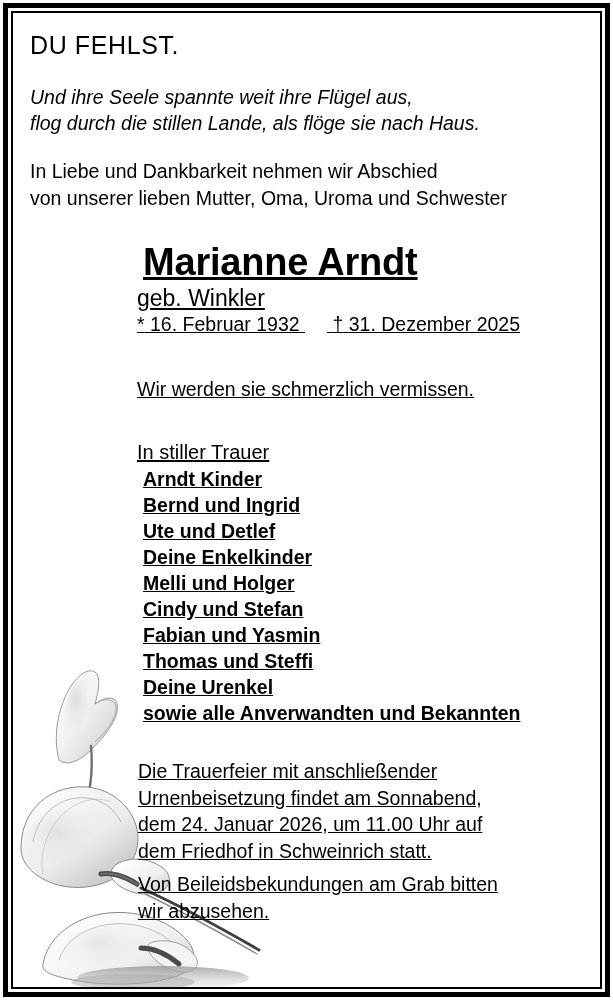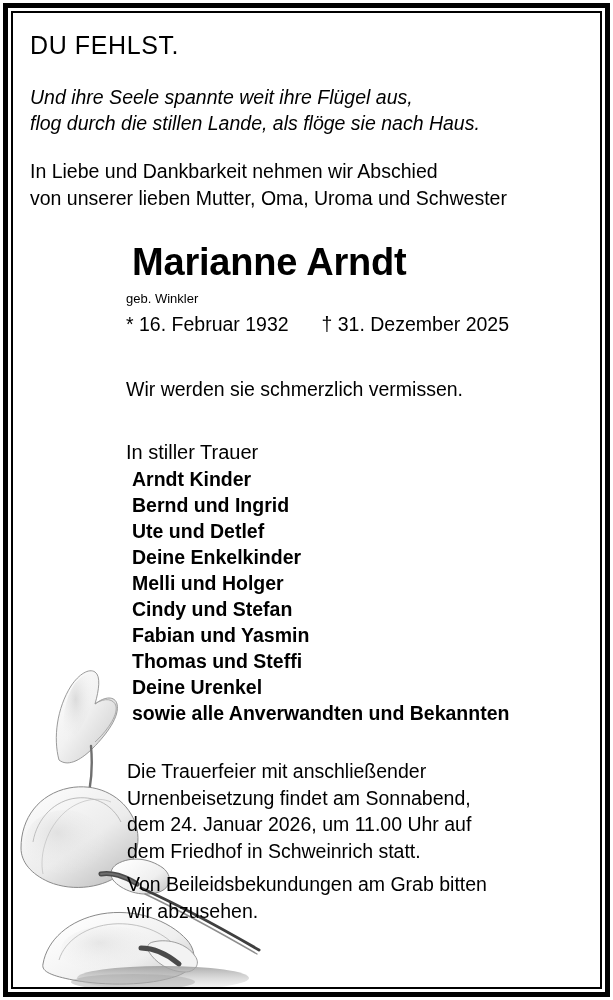--- a/index.html
+++ b/index.html
@@ -94,36 +94,37 @@
     left: 30px;
     top: 158px;
     font-size: 19.5px;
     line-height: 27px;
     font-weight: 400;
   }
   .intro div { white-space: nowrap; }
 
   .center-block {
     position: absolute;
-    left: 126px;
+    left: 137px;
     top: 240px;
     width: 450px;
+    text-decoration: underline;
   }
 
   .deceased-name {
     font-size: 38px;
     font-weight: bold;
     line-height: 44px;
     letter-spacing: -0.2px;
     margin: 0 0 2px 6px;
     white-space: nowrap;
   }
 
   .maiden-name {
-    font-size: 13px;
+    font-size: 23px;
     font-weight: 400;
     line-height: 25px;
     margin: 0;
     white-space: nowrap;
   }
 
   .dates {
     font-size: 19.5px;
     font-weight: 400;
     line-height: 26px;

